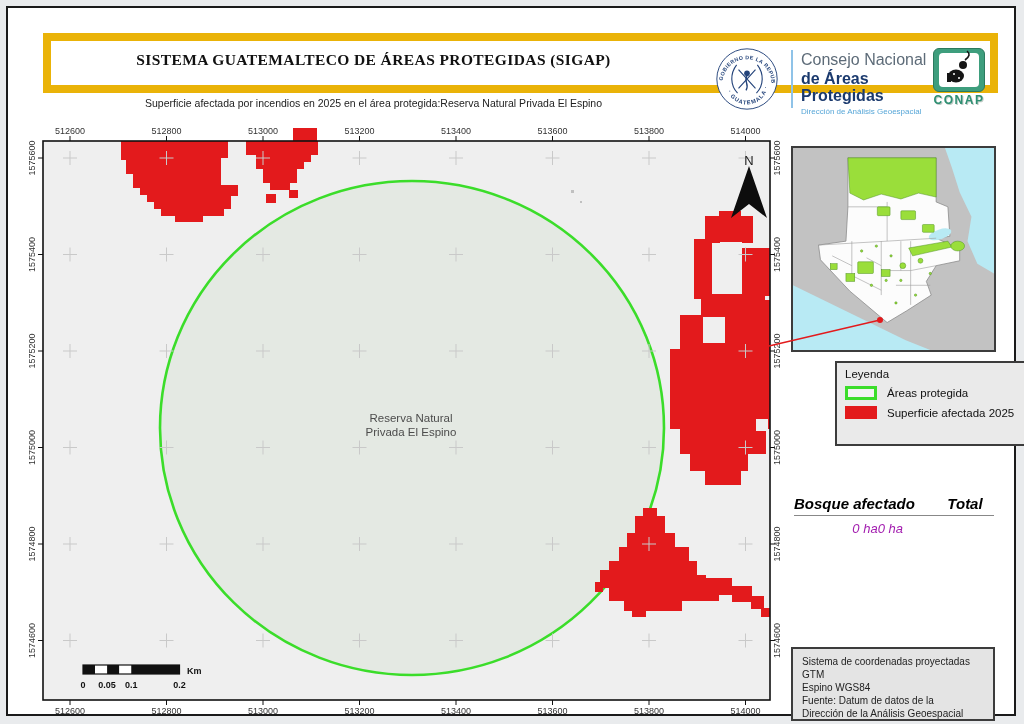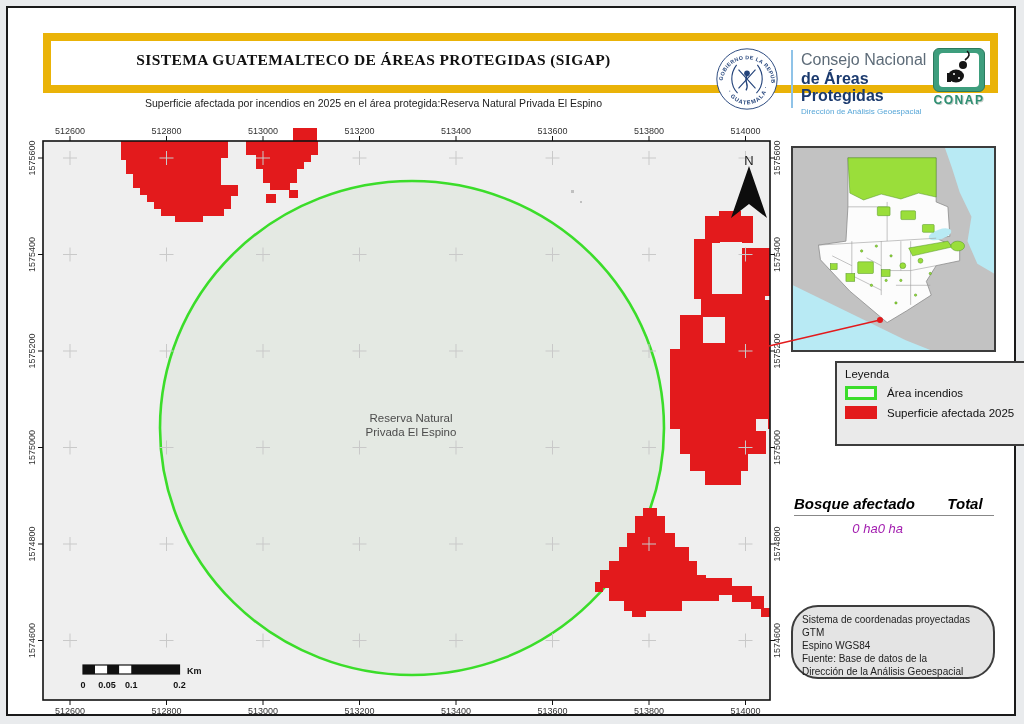--- a/index.html
+++ b/index.html
@@ -27,21 +27,21 @@
   #legend-title{font-size:11.5px;color:#111;}
   .legend-row{display:flex;align-items:center;margin-top:6px;}
   .swatch-outline{width:26px;height:8px;border:3px solid #3bdd2a;background:#f3f3f3;}
   .swatch-fill{width:32px;height:13px;background:#e31a1c;}
   .legend-label{font-size:11.5px;color:#111;margin-left:10px;}
   #summary{position:absolute;left:786px;top:487px;width:200px;font-style:italic;}
   #summary-head{display:flex;justify-content:space-between;font-size:15px;font-weight:bold;color:#000;border-bottom:1.5px solid #888;padding-bottom:3px;}
   #summary-vals{display:flex;justify-content:center;font-size:13px;color:#a21caf;margin-top:5px;}
   #summary-vals .v2{width:58px;text-align:left;}
   #summary-head .h2{width:58px;text-align:center;}
-  #credits-box{left:783px;top:597px;width:204px;height:74px;padding:6px 9px;background:#e4e4e4;border-radius:27px;}
+  #credits-box{left:783px;top:639px;width:204px;height:74px;padding:6px 9px;background:#e4e4e4;}
   .credit-line{font-size:10px;color:#222;line-height:1.3;}
   svg text{font-family:"Liberation Sans",sans-serif;}
 </style>
 </head>
 <body>
 
 <div id="stage">
   <div id="sheet">
 
     <div id="header-box">
@@ -327,21 +327,21 @@
 
     <svg style="position:absolute;left:750px;top:298px;pointer-events:none;" width="132" height="48" viewBox="750 298 132 48">
       <line x1="872" y1="312" x2="761" y2="338" stroke="#e31a1c" stroke-width="1.3"></line>
       <circle cx="872" cy="312" r="3" fill="#e31a1c"></circle>
     </svg>
 
     <div id="legend-box" class="box">
       <div id="legend-title">Leyenda</div>
       <div class="legend-row">
         <div class="swatch-outline"></div>
-        <div class="legend-label">Área incendios</div>
+        <div class="legend-label">Áreas protegida</div>
       </div>
       <div class="legend-row">
         <div class="swatch-fill"></div>
         <div class="legend-label">Superficie afectada 2025</div>
       </div>
     </div>
 
     <div id="summary">
       <div id="summary-head">
         <span class="h1">Bosque afectado</span>
@@ -350,18 +350,18 @@
       <div id="summary-vals">
         <span class="v1">0 ha</span>
         <span class="v2">0 ha</span>
       </div>
     </div>
 
     <div id="credits-box" class="box">
       <div class="credit-line">Sistema de coordenadas proyectadas</div>
       <div class="credit-line">GTM</div>
       <div class="credit-line">Espino WGS84</div>
-      <div class="credit-line">Fuente: Base de datos de la</div>
+      <div class="credit-line">Fuente: Datum de datos de la</div>
       <div class="credit-line">Dirección de la Análisis Geoespacial</div>
     </div>
 
   </div>
 </div>
 
 </body></html>

